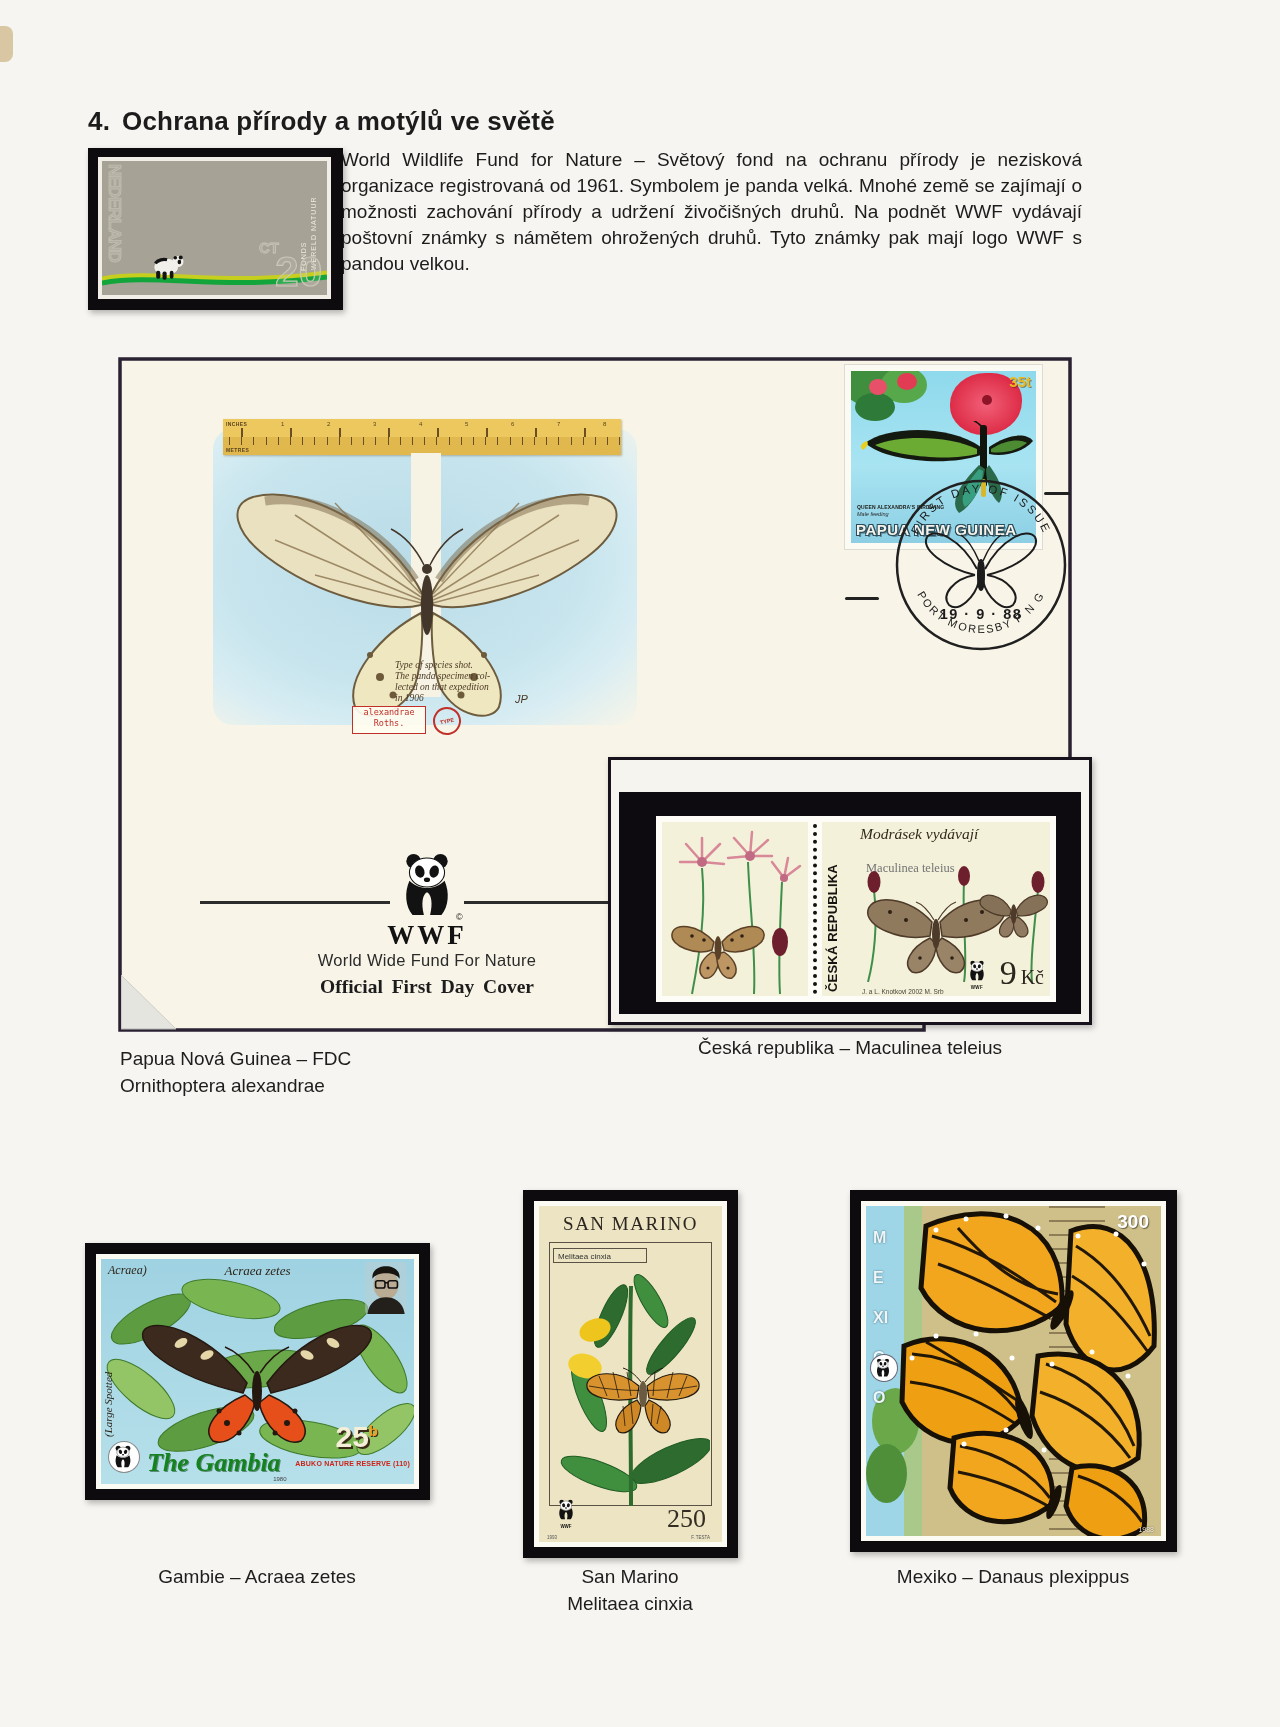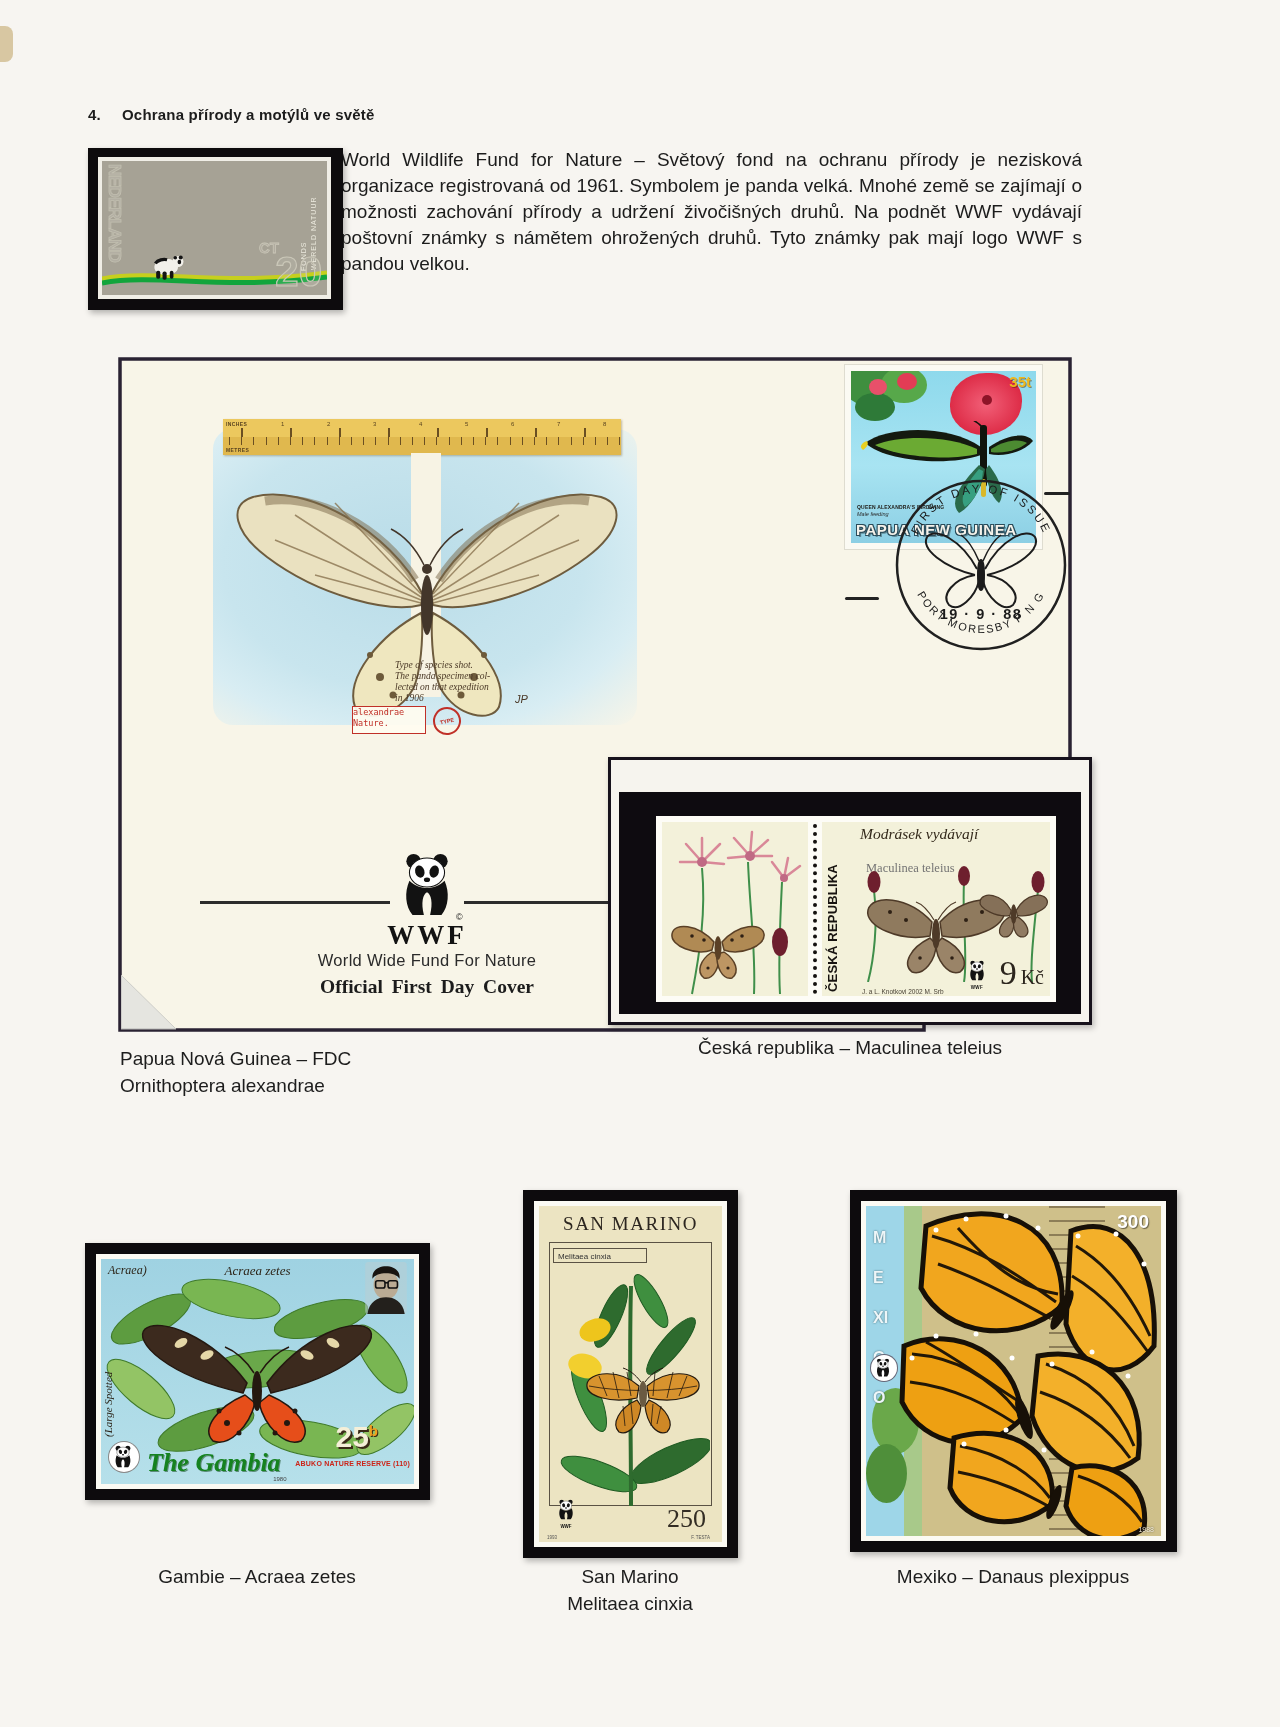--- a/index.html
+++ b/index.html
@@ -8,21 +8,21 @@
   .abs{position:absolute}
   .caption{position:absolute;font-size:19px;color:#1d1d1d;white-space:nowrap}
   .caption.center{transform:translateX(-50%)}
   .mount{position:absolute;background:#0d0b0d;box-shadow:2px 3px 6px rgba(0,0,0,.28)}
   .stamp{position:absolute;background:#fbfaf3;box-shadow:0 0 0 1px rgba(0,0,0,.10)}
   .vdown{writing-mode:vertical-rl}
   .vup{writing-mode:vertical-rl;transform:rotate(180deg)}
 
   
   #corner-blob{left:0;top:26px;width:13px;height:36px;background:#d8c7a2;border-radius:0 8px 8px 0}
-  #heading{left:88px;top:106px;font-size:15px;font-weight:bold;letter-spacing:.2px}
+  #heading{left:88px;top:106px;font-size:26px;font-weight:bold;letter-spacing:.2px}
   #heading .num{display:inline-block;width:34px}
   #intro{left:341px;top:147px;width:741px;font-size:19px;line-height:26px;text-align:justify}
 
   
   #ned-mount{left:88px;top:148px;width:255px;height:162px}
   #ned-stamp{left:10px;top:9px;width:233px;height:142px;position:absolute;background:#a6a295;border:4px solid #f0eee6;box-sizing:border-box}
   #ned-country{position:absolute;left:2px;top:3px;height:132px;font-size:17px;font-weight:bold;letter-spacing:-1px;
      color:rgba(240,238,228,.18);-webkit-text-stroke:.8px #c2bfb0}
   #ned-greenline{position:absolute;left:0;bottom:6px;width:100%;height:26px}
   #ned-panda{position:absolute;left:46px;bottom:14px;width:40px;height:28px}
@@ -44,21 +44,21 @@
      background-image:repeating-linear-gradient(90deg,#6a4f22 0 1.5px,transparent 1.5px 49px);background-size:100% 9px;background-position:18px bottom;background-repeat:no-repeat}
   #ruler .row2{position:absolute;left:0;top:18px;width:100%;height:18px;background:#e0b84e;
      background-image:repeating-linear-gradient(90deg,#6a4f22 0 1px,transparent 1px 12.2px);background-size:100% 8px;background-position:6px top;background-repeat:no-repeat}
   #ruler .rlabel{position:absolute;left:3px;font-size:5px;font-weight:bold;color:#5a4420;letter-spacing:.4px}
   #ruler-nums{position:absolute;left:58px;top:1.5px;font-size:6px;color:#5a4420;word-spacing:41px}
   #fdc-butterfly{position:absolute;left:0;top:30px;width:440px;height:300px}
   #note{position:absolute;left:190px;top:245px;width:132px;font-family:"Liberation Serif",serif;font-style:italic;
         font-size:9.5px;line-height:11px;color:#4a3826}
   #note-initials{position:absolute;left:310px;top:278px;font-family:Liberation Sans, sans-serif;font-style:italic;font-size:11px;color:#4a3826}
   #spec-label{position:absolute;left:147px;top:291px;width:72px;height:26px;border:1.5px solid #c03028;background:rgba(255,252,240,.92);
-      color:#c03028;font-size:8.5px;line-height:11px;font-family:"DejaVu Sans Mono",monospace}
+      text-align:center;color:#c03028;font-size:8.5px;line-height:11px;font-family:"DejaVu Sans Mono",monospace}
   #type-circle{position:absolute;left:228px;top:292px;width:24px;height:24px;border:2px solid #c03028;border-radius:50%;
       color:#c03028;font-size:5.5px;font-weight:bold;display:flex;align-items:center;justify-content:center;transform:rotate(-12deg)}
 
   
   #png-stamp{left:845px;top:365px;width:197px;height:184px;padding:6px;box-sizing:border-box}
   #png-art{position:relative;width:100%;height:100%;background:linear-gradient(180deg,#8ed9ec,#a8e4f2 55%,#8ccfe4);overflow:hidden}
   .blob{position:absolute;border-radius:50%}
   #png-value{position:absolute;top:2px;right:5px;font-size:15px;font-weight:bold;color:#f0b81c;text-shadow:1px 1px 0 rgba(60,30,0,.45)}
   #png-species{position:absolute;left:6px;bottom:33px;font-size:5px;font-weight:bold;color:#1e1a14;letter-spacing:.2px}
   #png-note{position:absolute;left:6px;bottom:26px;font-size:5.5px;font-style:italic;color:#2b2b2b}
@@ -249,21 +249,21 @@
   </svg>
   <div id="note">
     <div>Type of species shot.</div>
     <div>The panda specimen col-</div>
     <div>lected on that expedition</div>
     <div>in 1906</div>
   </div>
   <div id="note-initials">JP</div>
   <div id="spec-label">
     <div>alexandrae</div>
-    <div>Nature.</div>
+    <div>Roths.</div>
   </div>
   <div id="type-circle">
     <span>TYPE</span>
   </div>
 </div>
 
 <div class="stamp" id="png-stamp">
   <div id="png-art">
     <div class="blob" style="left:-8px;top:-10px;width:60px;height:46px;background:#3f8f3f"></div>
     <div class="blob" style="left:30px;top:-4px;width:46px;height:36px;background:#57a84a"></div>

